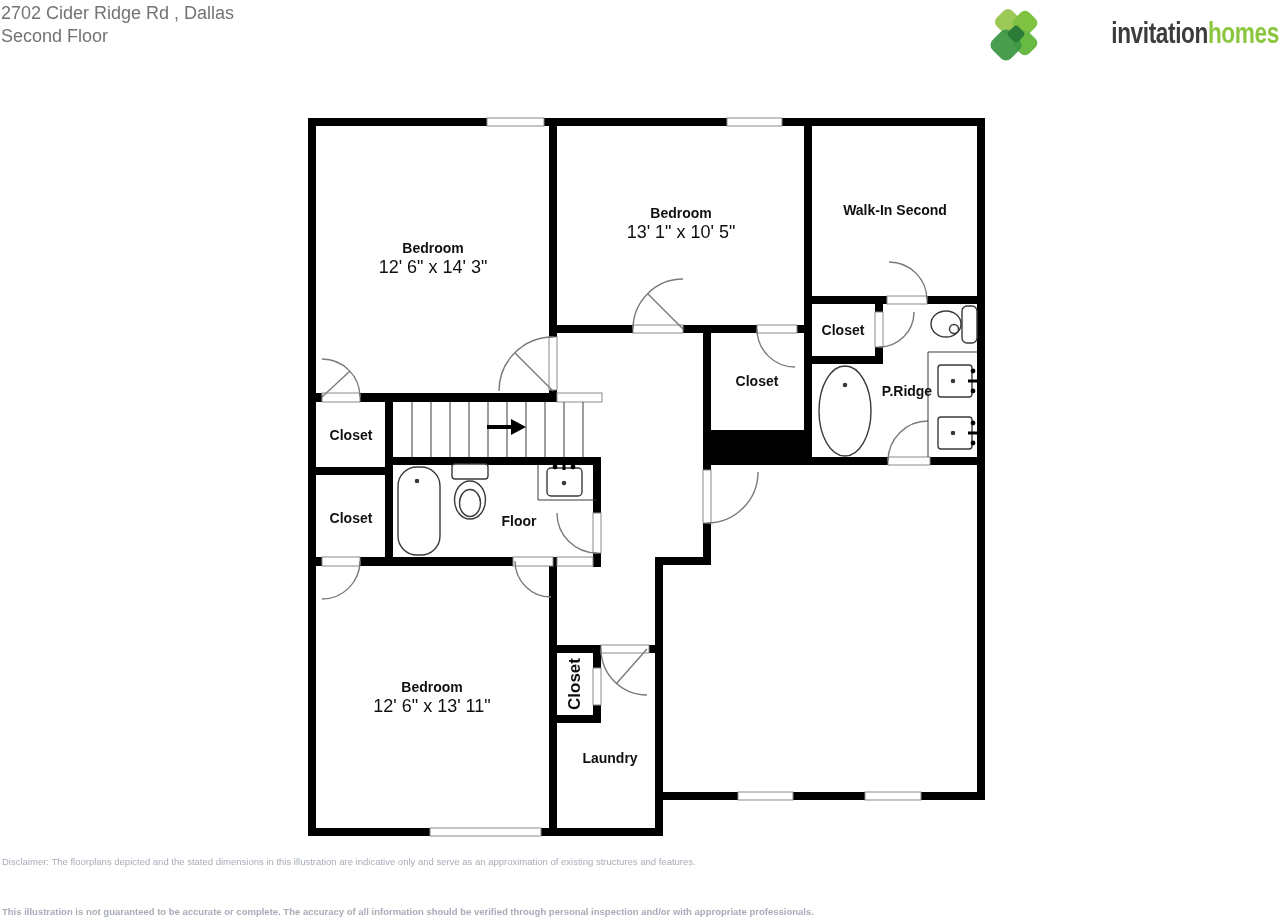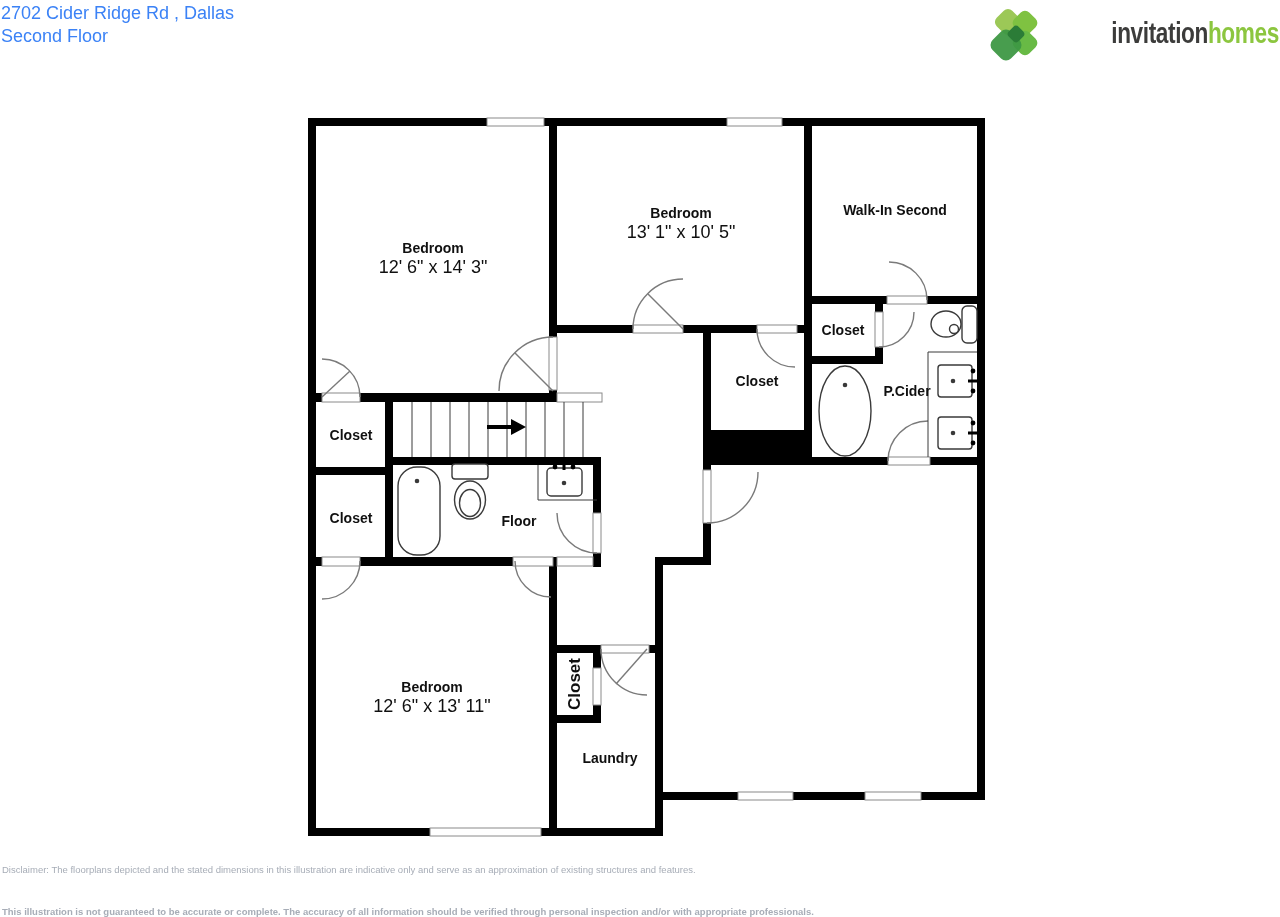--- a/index.html
+++ b/index.html
@@ -1,38 +1,38 @@
 <!DOCTYPE html>
 <html><head>
 <meta charset="utf-8">
 <style>
   html,body{margin:0;padding:0;background:#fff;}
   .page{
     position:relative;width:1280px;height:917px;background:#fff;overflow:hidden;
     font-family:"Liberation Sans", sans-serif;
   }
-  .hdr{position:absolute;left:1px;font-size:18px;color:#3b82f6;white-space:nowrap;}
+  .hdr{position:absolute;left:1px;font-size:18px;color:#737373;white-space:nowrap;}
   .hdr.addr{top:3px;}
   .hdr.floor{top:26px;text-align:center;}
   .logo{position:absolute;top:0;right:0;height:70px;}
   .logo-icon{position:absolute;top:6px;right:238px;}
   .logo-text{
     position:absolute;top:17px;right:1px;font-weight:bold;font-size:29px;
     letter-spacing:-0.5px;transform:scaleX(.78);transform-origin:100% 50%;white-space:nowrap;
   }
   .plan{position:absolute;left:0;top:0;}
   .room-label{
     position:absolute;transform:translate(-50%,-50%);text-align:center;
     color:#101010;line-height:19px;white-space:nowrap;
   }
   .room-label .nm{font-weight:bold;font-size:14px;}
   .room-label .dm{font-weight:normal;font-size:18px;}
   .room-label.rot{transform:translate(-50%,-50%) rotate(-90deg);}
   .disc{position:absolute;left:2px;font-size:9.5px;color:#a7adb7;white-space:nowrap;}
-  .disc.l1{top:856px;margin-top:8px;}
+  .disc.l1{top:856px;}
   .disc.l2{top:906px;font-weight:bold;}
 </style>
 </head>
 <body>
 
 <div class="page">
 
   <div class="hdr addr">2702 Cider Ridge Rd , Dallas</div>
   <div class="hdr floor">Second Floor</div>
 
@@ -177,21 +177,21 @@
 
   <div class="room-label" style="left:895px;top:210px">
     <div class="nm">Walk-In Second</div>
   </div>
 
   <div class="room-label" style="left:843px;top:330px">
     <div class="nm">Closet</div>
   </div>
 
   <div class="room-label" style="left:907px;top:391px">
-    <div class="nm">P.Cider</div>
+    <div class="nm">P.Ridge</div>
   </div>
 
   <div class="room-label" style="left:757px;top:381px">
     <div class="nm">Closet</div>
   </div>
 
   <div class="room-label" style="left:351px;top:435px">
     <div class="nm">Closet</div>
   </div>
 

